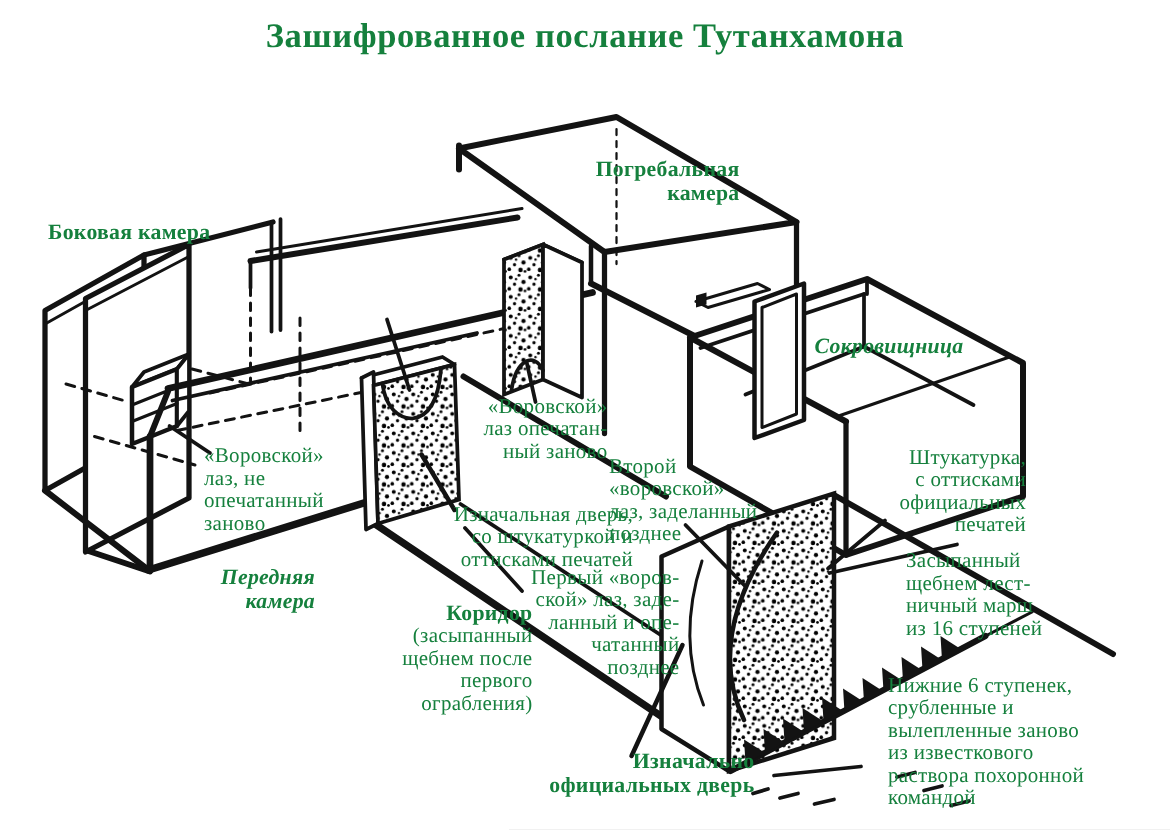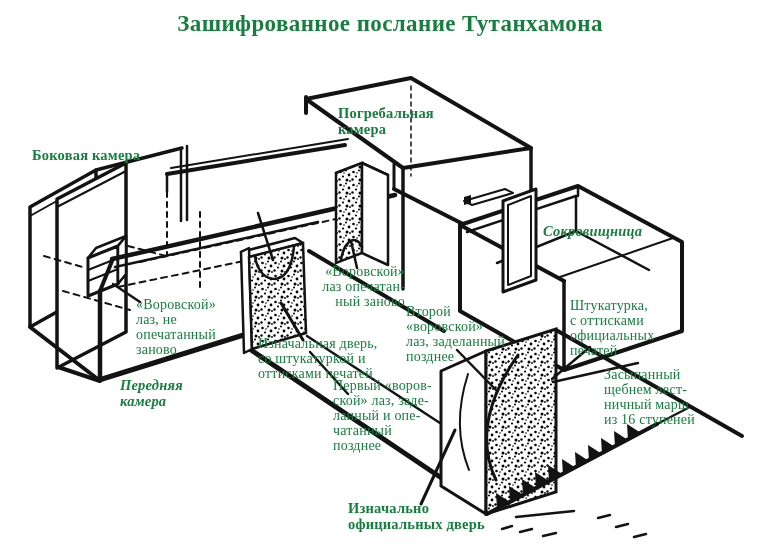--- a/index.html
+++ b/index.html
@@ -1,21 +1,21 @@
 <!DOCTYPE html>
 <html><head>
 <meta charset="utf-8">
 <style>
   html,body{margin:0;padding:0;background:#e8e8e8;}
   #stage{position:relative;width:780px;height:553px;background:#ffffff;overflow:hidden;
          font-family:"Liberation Serif", "DejaVu Serif", serif;color:#15803d;}
   #art{position:absolute;left:0;top:0;width:780px;height:553px;}
   .lbl{position:absolute;white-space:pre-line;line-height:1.07;font-size:14px;letter-spacing:.2px;}
   .bold{font-weight:bold;font-size:14.5px;}
-  .ctr{text-align:left;}
+  .ctr{text-align:right;}
   .rgt{text-align:right;}
   #title{position:absolute;left:0;right:0;top:11px;text-align:center;
          font-size:23px;font-weight:bold;letter-spacing:.4px;}
   svg .ln{stroke:#131313;fill:none;stroke-linecap:round;stroke-linejoin:round;}
   svg .fw{fill:#ffffff;stroke:#131313;stroke-linejoin:round;}
 </style>
 </head>
 <body>
 
 <div id="stage">
@@ -168,20 +168,24 @@
 
   <div id="title">Зашифрованное послание Тутанхамона</div>
 
   <div class="lbl bold" style="left:32px;top:148px;">Боковая камера</div>
   <div class="lbl bold ctr" style="left:338px;top:106px;width:155px;">Погребальная
 камера</div>
   <div class="lbl bold" style="left:543px;top:224px;font-style:italic;">Сокровищница</div>
   <div class="lbl bold ctr" style="left:120px;top:378px;width:90px;font-style:italic;">Передняя
 камера</div>
 
+  <div class="lbl ctr" style="left:237px;top:402px;width:118px;"><span class="bold">Коридор</span><br><span>(засыпанный
+щебнем после
+первого
+ограбления)</span></div>
 
   <div class="lbl rgt" style="left:306px;top:265px;width:99px;">«Воровской»
 лаз опечатан-
 ный заново</div>
   <div class="lbl" style="left:136px;top:298px;">«Воровской»
 лаз, не
 опечатанный
 заново</div>
   <div class="lbl" style="left:406px;top:305px;">Второй
 «воровской»
@@ -196,15 +200,21 @@
 со штукатуркой и
 оттисками печатей</div>
   <div class="lbl ctr" style="left:570px;top:284px;width:114px;margin-top:15px;">Штукатурка,
 с оттисками
 официальных
 печатей</div>
   <div class="lbl" style="left:604px;top:368px;">Засыпанный
 щебнем лест-
 ничный марш
 из 16 ступеней</div>
+  <div class="lbl" style="left:592px;top:451px;">Нижние 6 ступенек,
+срубленные и
+вылепленные заново
+из известкового
+раствора похоронной
+командой</div>
   <div class="lbl bold ctr" style="left:348px;top:501px;width:155px;">Изначально
 официальных дверь</div>
 </div>
 
 </body></html>

